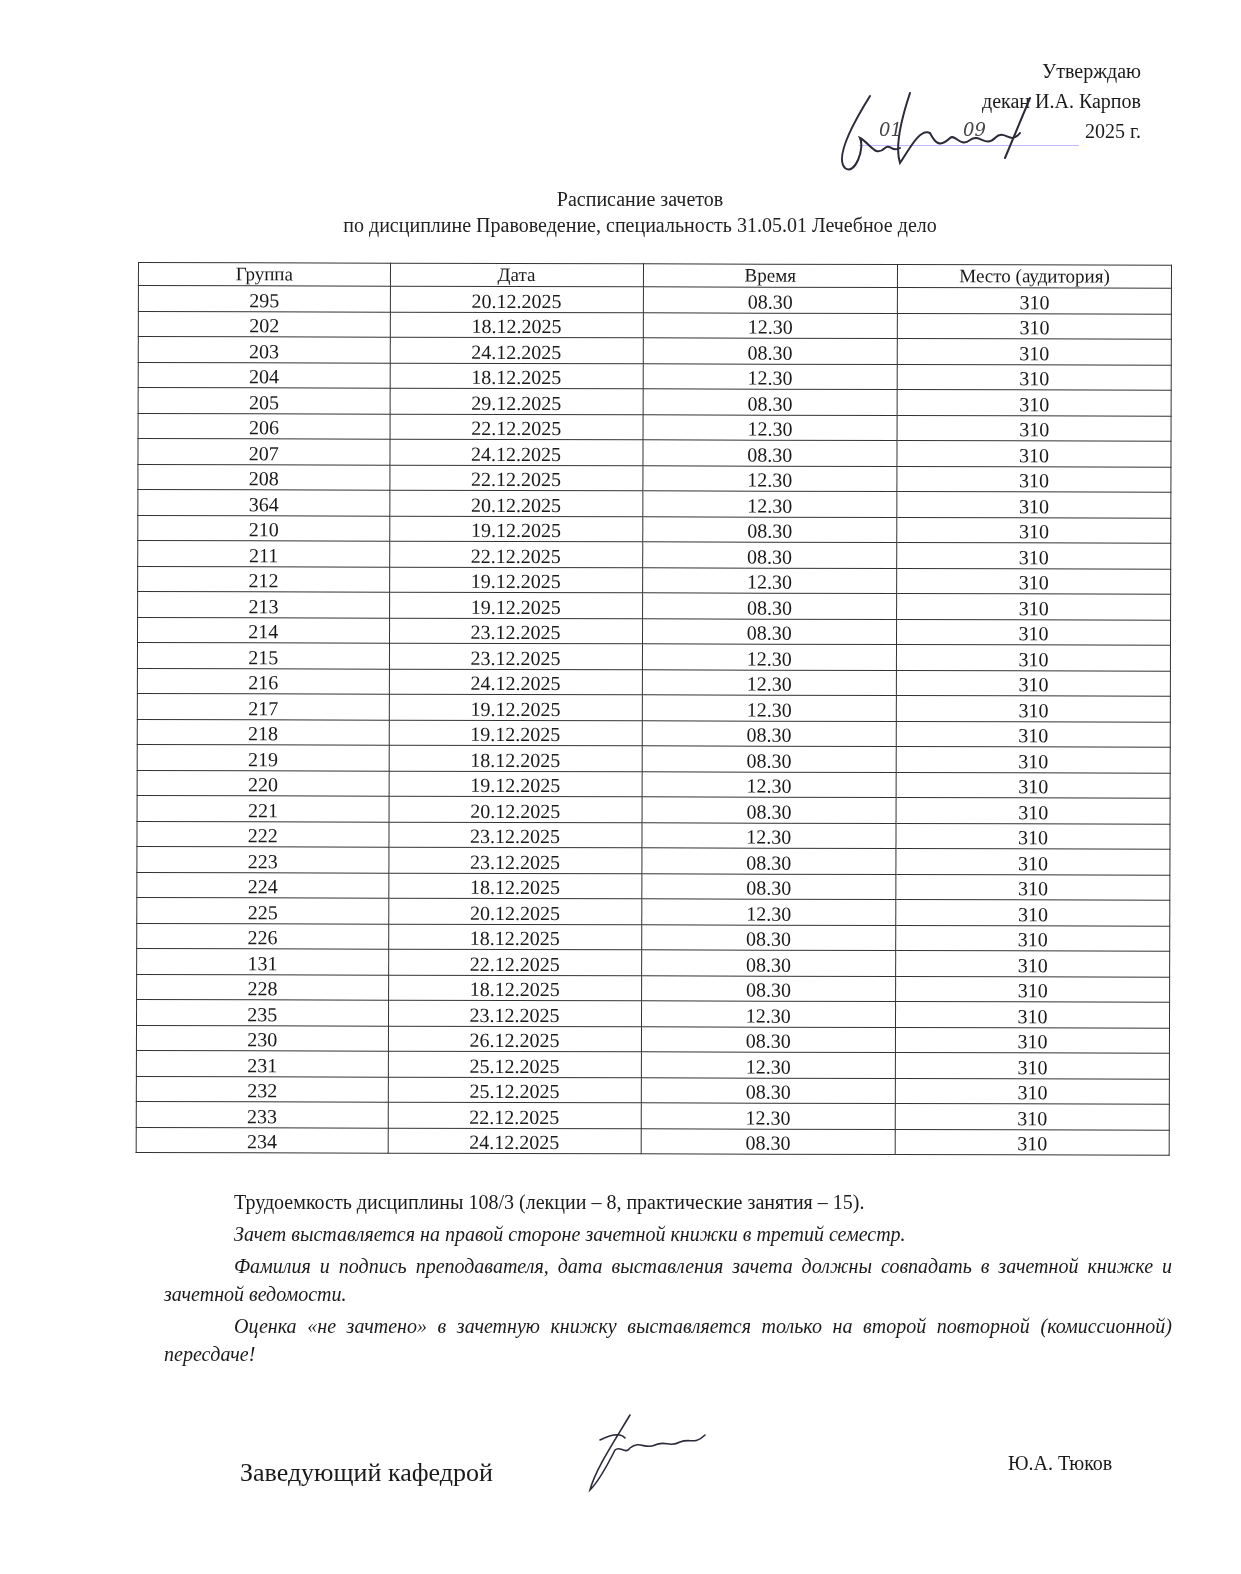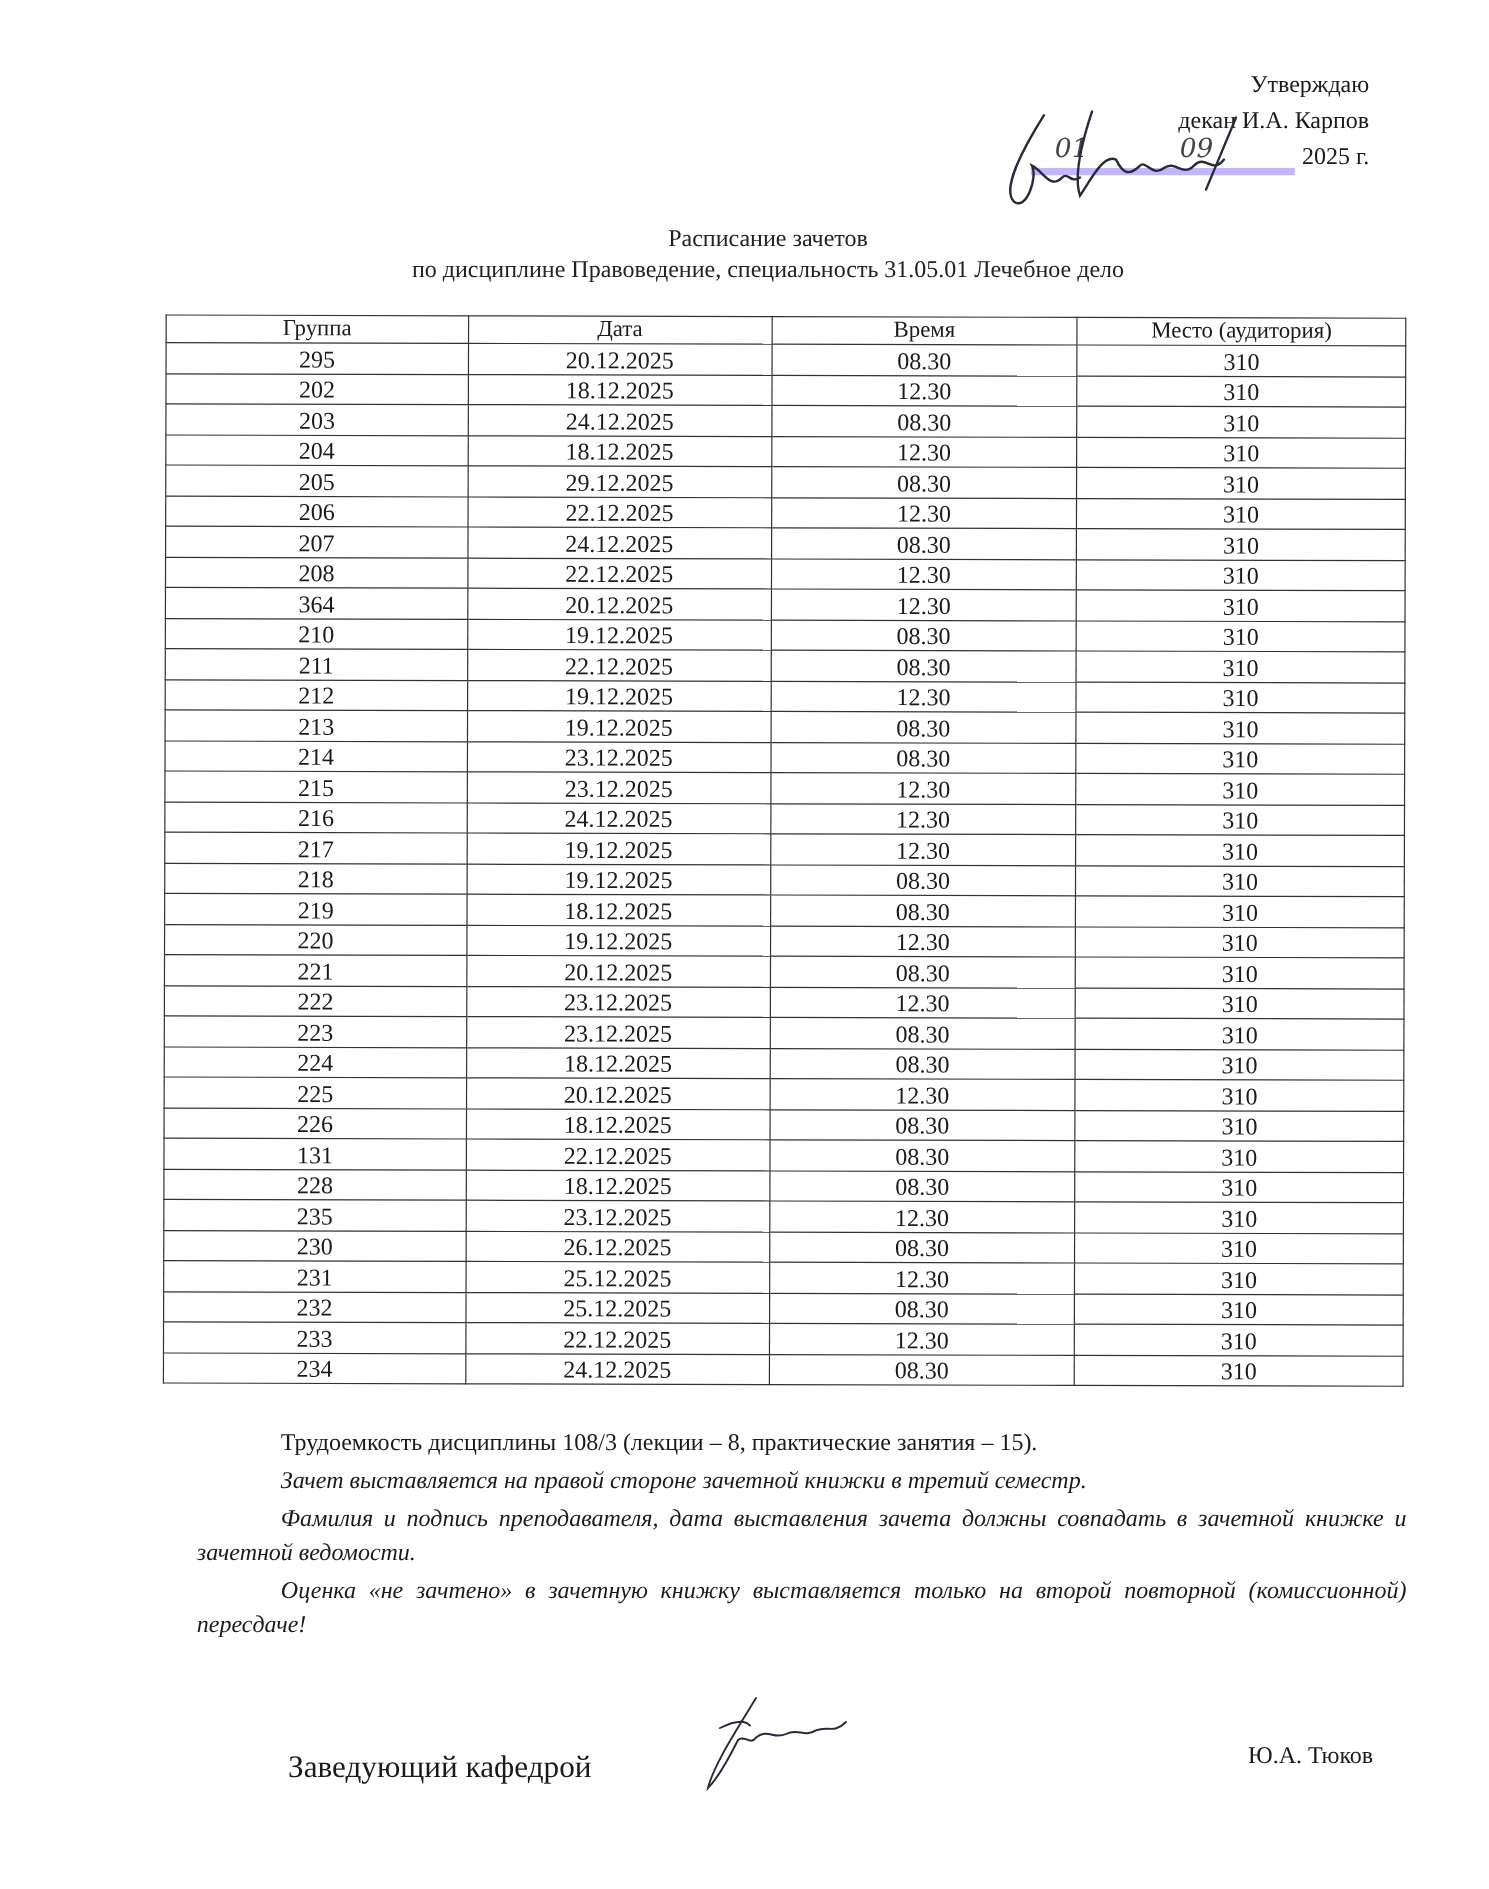--- a/index.html
+++ b/index.html
@@ -6,27 +6,27 @@
     body {
       width: 1241px; height: 1574px; position: relative; overflow: hidden;
       font-family: "Liberation Serif", "DejaVu Serif", serif; color: #1a1a1a;
     }
     .approve {
       position: absolute; right: 100px; top: 56px; text-align: right;
       font-size: 20px; line-height: 30px;
     }
     .approve .line3 { display: flex; justify-content: flex-end; align-items: flex-end; gap: 0; }
     .approve .date-blank {
-      display: inline-block; width: 220px; border-bottom: 6px solid #c4b5fd;
+      display: inline-block; width: 220px; border-bottom: 1px solid #c4b5fd;
       height: 24px; margin-right: 6px; position: relative;
-      font-family: "DejaVu Serif", serif; font-style: italic; color: #444; font-size: 22px;
+      font-family: "DejaVu Serif", serif; font-style: italic; color: #444; font-size: 18px;
     }
     .approve .date-blank span { position: absolute; bottom: 0; }
     .approve .d1 { left: 20px; }
-    .approve .d2 { left: 124px; }
+    .approve .d2 { left: 104px; }
     .sig1 { position: absolute; left: 830px; top: 88px; width: 230px; height: 90px; }
     .sig2 { position: absolute; left: 575px; top: 1410px; width: 150px; height: 90px; }
     .title {
       position: absolute; left: 0; width: 1280px; top: 186px; text-align: center;
       font-size: 20px; line-height: 26px; color: #222;
     }
     table.sched {
       position: absolute; left: 138px; top: 262px; width: 1034px;
       border-collapse: collapse; font-size: 20px; transform: rotate(0.15deg);
       transform-origin: left top;
@@ -40,21 +40,21 @@
     table.sched col.c2 { width: 253px; }
     table.sched col.c3 { width: 255px; }
     table.sched col.c4 { width: 274px; }
     .notes {
       position: absolute; left: 164px; top: 1188px; width: 1008px;
       font-size: 20px; line-height: 28px; text-align: justify;
     }
     .notes p { margin: 0 0 0 0; text-indent: 70px; }
     .notes p + p { margin-top: 4px; font-style: italic; }
     .footer-left { position: absolute; left: 240px; top: 1458px; font-size: 26px; }
-    .footer-right { position: absolute; left: 1040px; top: 1452px; font-size: 20px; }
+    .footer-right { position: absolute; left: 1008px; top: 1452px; font-size: 20px; }
   </style>
 </head>
 <body>
 
 <div class="approve">
   <div>Утверждаю</div>
   <div>декан И.А. Карпов</div>
   <div class="line3">
     <span class="date-blank">
       <span class="d1">01</span>

